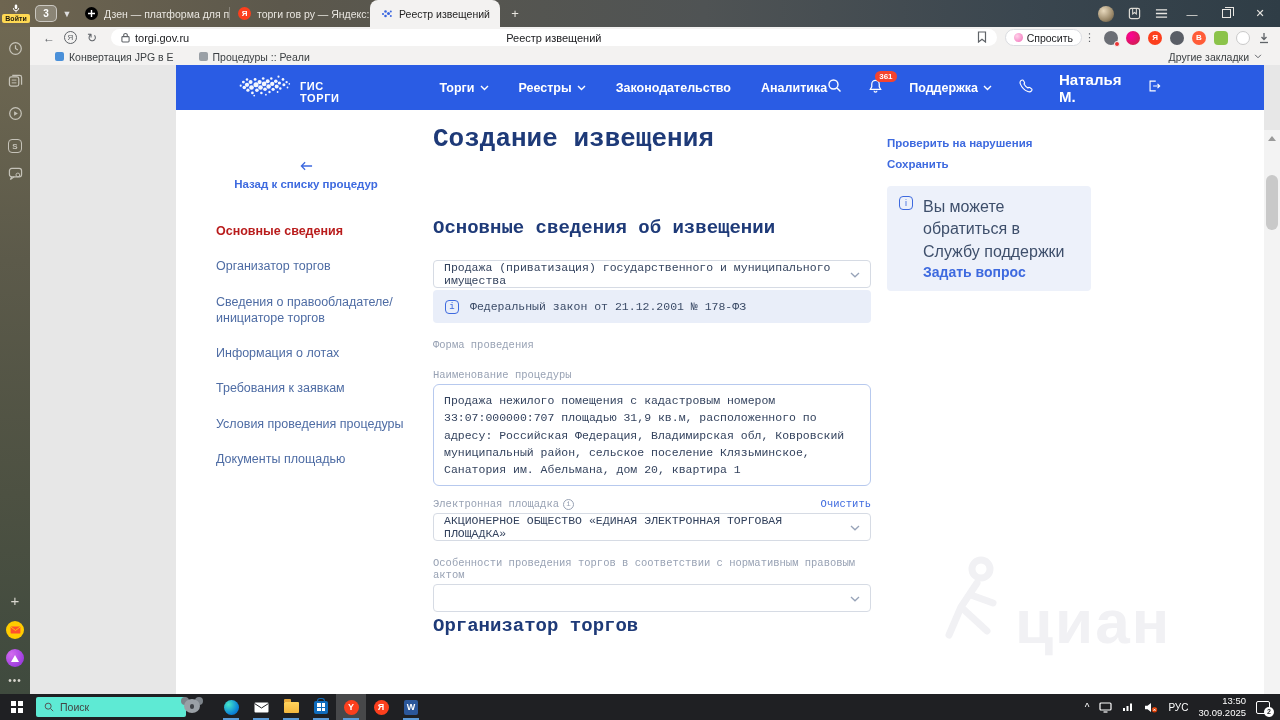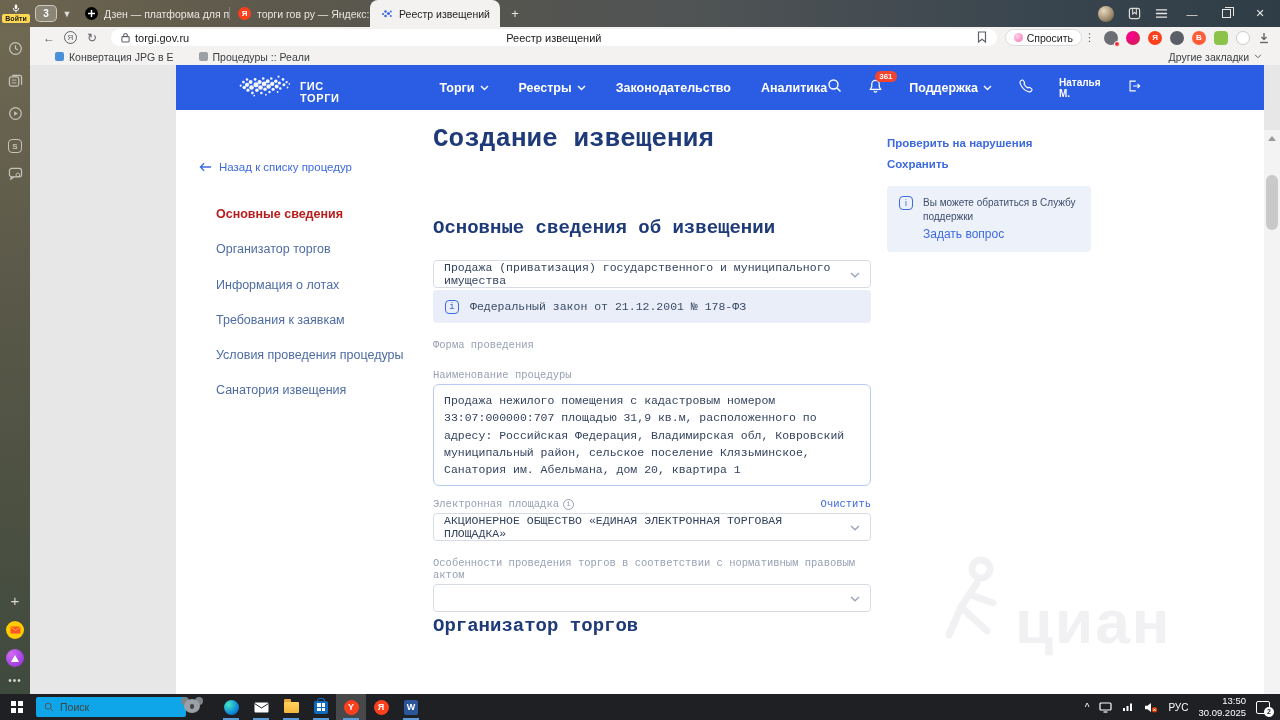--- a/index.html
+++ b/index.html
@@ -73,25 +73,25 @@
   .site-header { position:absolute; left:0; top:0; width:1088px; height:45px; background:#2a5ce4; display:flex; align-items:center; color:#fff; }
   .logo-wrap { display:flex; align-items:flex-end; gap:8px; margin-left:62px; }
   .logo-txt { font-size:11px; font-weight:bold; line-height:1.1; letter-spacing:.6px; }
   .main-nav { display:flex; align-items:center; gap:30px; margin-left:100px; font-size:12.5px; font-weight:bold; }
   .nav-item { display:flex; align-items:center; gap:5px; }
   .header-right { margin-left:auto; margin-right:174px; display:flex; align-items:center; gap:26px; }
   .bell-wrap { position:relative; }
   .badge { position:absolute; top:-7px; left:7px; background:#f4432e; color:#fff; font-size:8px; font-weight:bold;
     border-radius:7px; padding:1px 4px; }
   .support-item { display:flex; align-items:center; gap:5px; font-size:12.5px; font-weight:bold; }
-  .user-name { font-size:10px; font-weight:bold; }
+  .user-name { font-size:15px; font-weight:bold; }
 
   
   .nav-col { position:absolute; left:0; top:45px; width:257px; padding:51px 20px 0 23px; }
-  .back-link { display:flex; align-items:center; gap:7px; color:#3e6adf; font-size:11.5px; font-weight:normal; }
+  .back-link { display:flex; align-items:center; gap:7px; color:#3e6adf; font-size:11.5px; font-weight:bold;flex-direction:column; }
   .nav-menu { margin:33px 0 0 17px; width:196px; }
   .nav-menu .mi { font-size:12.5px; line-height:1.3; color:#4e6ca4; margin-bottom:19px; }
   .nav-menu .mi.active { color:#b91c1c; font-weight:bold; }
 
   
   .main-col { position:absolute; left:257px; top:45px; width:438px; padding-top:14px;font-family:Liberation Mono, monospace; }
   h1.pg-title { font-size:26px; font-weight:bold; color:#1e3a78; margin:0 0 63px; }
   h2.sec { font-size:19px; font-weight:bold; color:#1e3a78; margin:3px 0 21px; }
   .fld-label { font-size:10.5px; color:#98a2b4; margin-bottom:3px; display:flex; align-items:center; gap:4px; }
   .select { height:28px; border:1px solid #d6dbe4; border-radius:4px; background:#fff; display:flex; align-items:center;
@@ -106,37 +106,37 @@
   .mt16 { margin-top:16px; } .mt18 { margin-top:18px; } .mt12 { margin-top:12px; } .mt43 { margin-top:43px; }
   .textarea { border:1px solid #b7c9ee; border-radius:6px; padding:7px 10px; font-size:11.5px; line-height:1.5;
     color:#34435e; min-height:74px; background:#fff; }
   .label-row { display:flex; }
   .clear-link { margin-left:auto; color:#3e6adf; font-size:10.5px; }
 
   
   .right-col { position:absolute; left:711px; top:45px; width:204px; padding-top:27px; }
   .act-link { color:#3e6adf; font-size:11.5px; font-weight:bold; margin-bottom:9px; display:block; }
   .support-box { margin-top:16px; background:#edf1fa; border-radius:4px; padding:10px 12px; display:flex; gap:10px; }
-  .support-txt { font-size:10px; color:#3e4f6b; line-height:1.4; }
-  .ask-q { display:inline-block; color:#3e6adf; font-size:12px; font-weight:normal; }
+  .support-txt { font-size:16px; color:#3e4f6b; line-height:1.4; }
+  .ask-q { display:inline-block; color:#3e6adf; font-size:14px; font-weight:bold; }
 
   .watermark { position:absolute; left:765px; top:490px; display:flex; align-items:flex-end; gap:8px; }
   .wm-txt { font-size:62px; font-weight:bold; color:#f1f1f4; letter-spacing:2px; line-height:.8; }
 
   
   .scrollbar { position:absolute; right:0; top:65px; width:16px; height:629px; background:#f3f3f3; }
   .sb-up { width:0; height:0; border-left:4px solid transparent; border-right:4px solid transparent; border-bottom:5px solid #9a9a9a; margin:6px auto 0; }
   .sb-thumb { position:absolute; left:2px; top:45px; width:12px; height:55px; background:#c9c9c9; border-radius:6px; }
 
   
   .taskbar { position:absolute; left:0; top:694px; width:1280px; height:26px; background:#1f2023; display:flex; align-items:center; color:#fff; }
   .start { width:34px; display:flex; align-items:center; justify-content:center; }
   .win-ico { width:12px; height:12px; display:grid; grid-template-columns:5px 5px; grid-template-rows:5px 5px; gap:1.5px; }
   .win-ico i { background:#fff; }
-  .tb-search { width:150px; height:20px; background:#0ea5e9; border-radius:2px; display:flex; align-items:center; gap:6px;
+  .tb-search { width:150px; height:20px; background:#5eead4; border-radius:2px; display:flex; align-items:center; gap:6px;
     padding:0 8px; color:#444; font-size:10.5px; margin-left:2px; position:relative; }
   .koala { position:relative; width:24px; height:24px; margin-left:-6px; }
   .koala .head { position:absolute; left:4px; top:4px; width:16px; height:14px; border-radius:50%; background:#9aa0a6; }
   .koala .ear { position:absolute; width:8px; height:8px; border-radius:50%; background:#7d838a; top:2px; }
   .koala .nose { position:absolute; left:10px; top:9px; width:4px; height:5px; border-radius:2px; background:#3f4348; }
   .tb-apps { display:flex; align-items:center; margin-left:12px; }
   .tb-app { width:30px; height:26px; display:flex; align-items:center; justify-content:center; position:relative; }
   .tb-app.running:after { content:""; position:absolute; bottom:0; left:7px; right:7px; height:2px; background:#5b9bd8; }
   .tb-app.active { background:rgba(255,255,255,.18); }
   .circ14 { width:15px; height:15px; border-radius:50%; display:flex; align-items:center; justify-content:center; font-size:9px; font-weight:bold; color:#fff; }
@@ -423,24 +423,25 @@
       <div class="nav-col">
         <div class="back-link">
           <svg width="13" height="10" viewBox="0 0 14 10">
               <path d="M13 5H2M5.5 1 1.5 5l4 4" stroke="#3e6adf" fill="none" stroke-width="1.4"></path>
             </svg>
           <span>Назад к списку процедур</span>
         </div>
         <div class="nav-menu">
           <div class="mi active">Основные сведения</div>
           <div class="mi">Организатор торгов</div>
+          <div class="mi">Сведения о правообладателе/ инициаторе торгов</div>
           <div class="mi">Информация о лотах</div>
           <div class="mi">Требования к заявкам</div>
           <div class="mi">Условия проведения процедуры</div>
-          <div class="mi">Санатория извещения</div>
+          <div class="mi">Документы площадью</div>
         </div>
       </div>
 
       <div class="main-col">
         <h1 class="pg-title">Создание извещения</h1>
         <h2 class="sec">Основные сведения об извещении</h2>
 
         <div class="field">
           <div class="select">
             <span>Продажа (приватизация) государственного и муниципального имущества</span>

